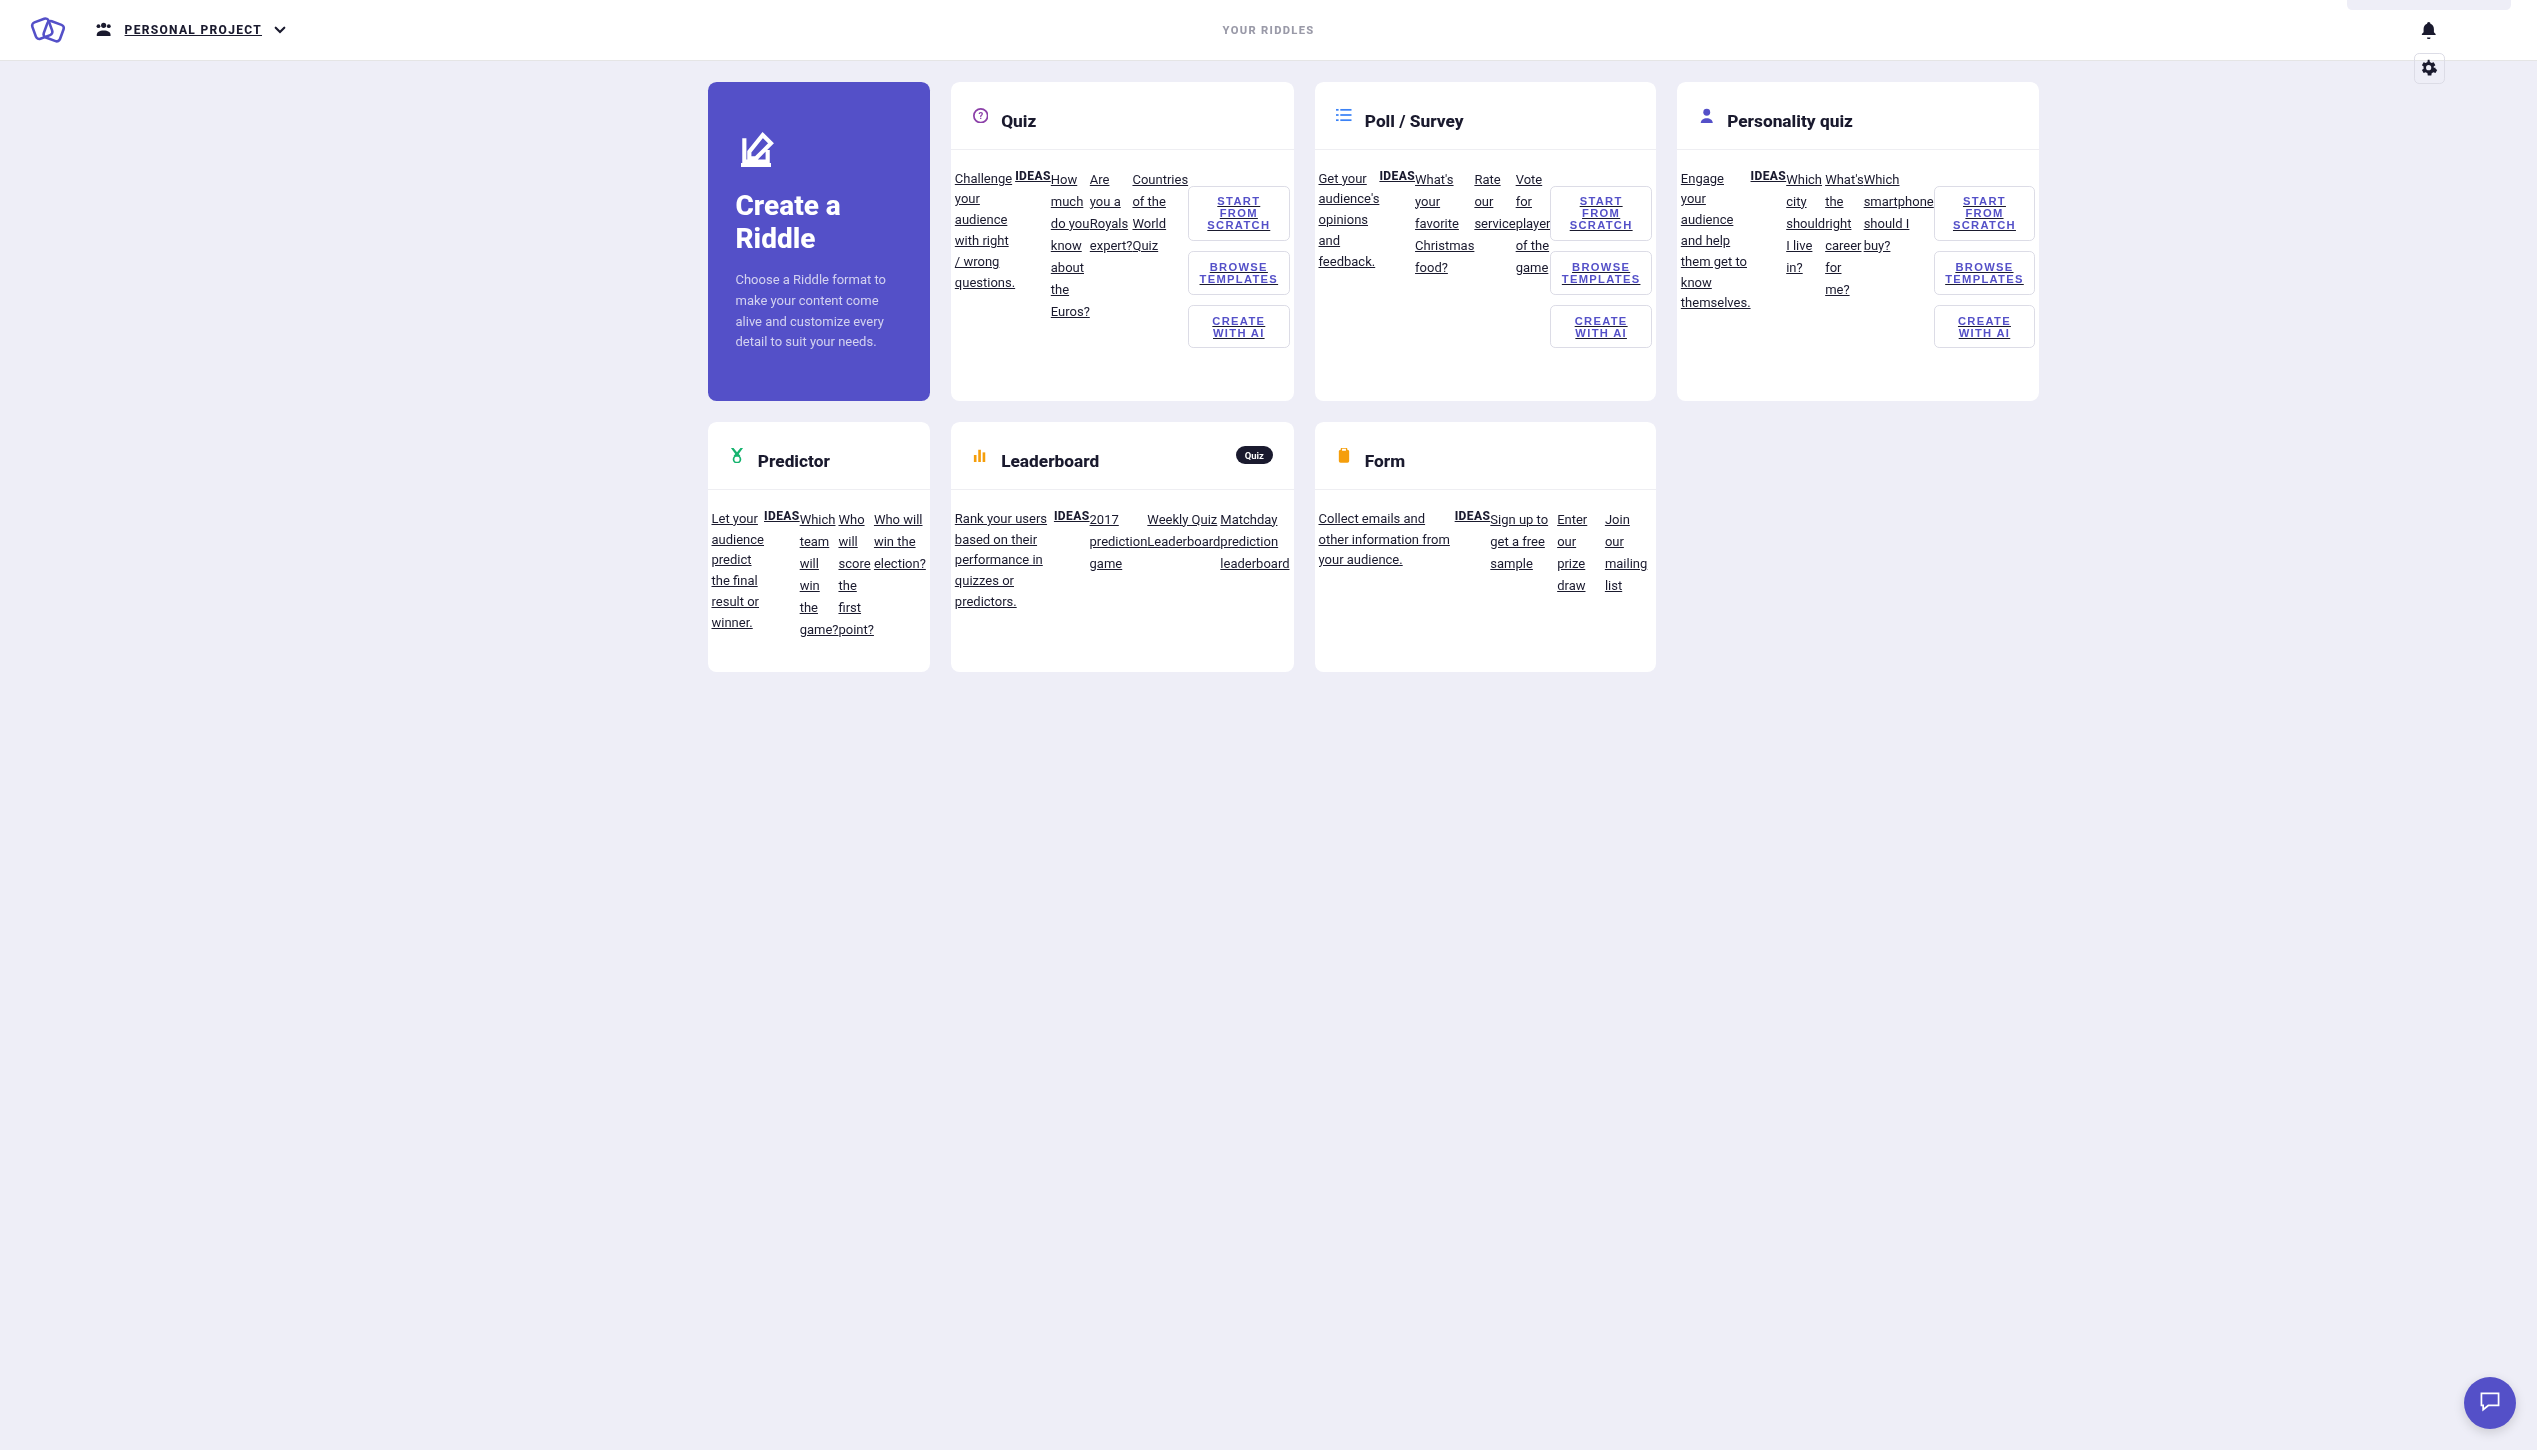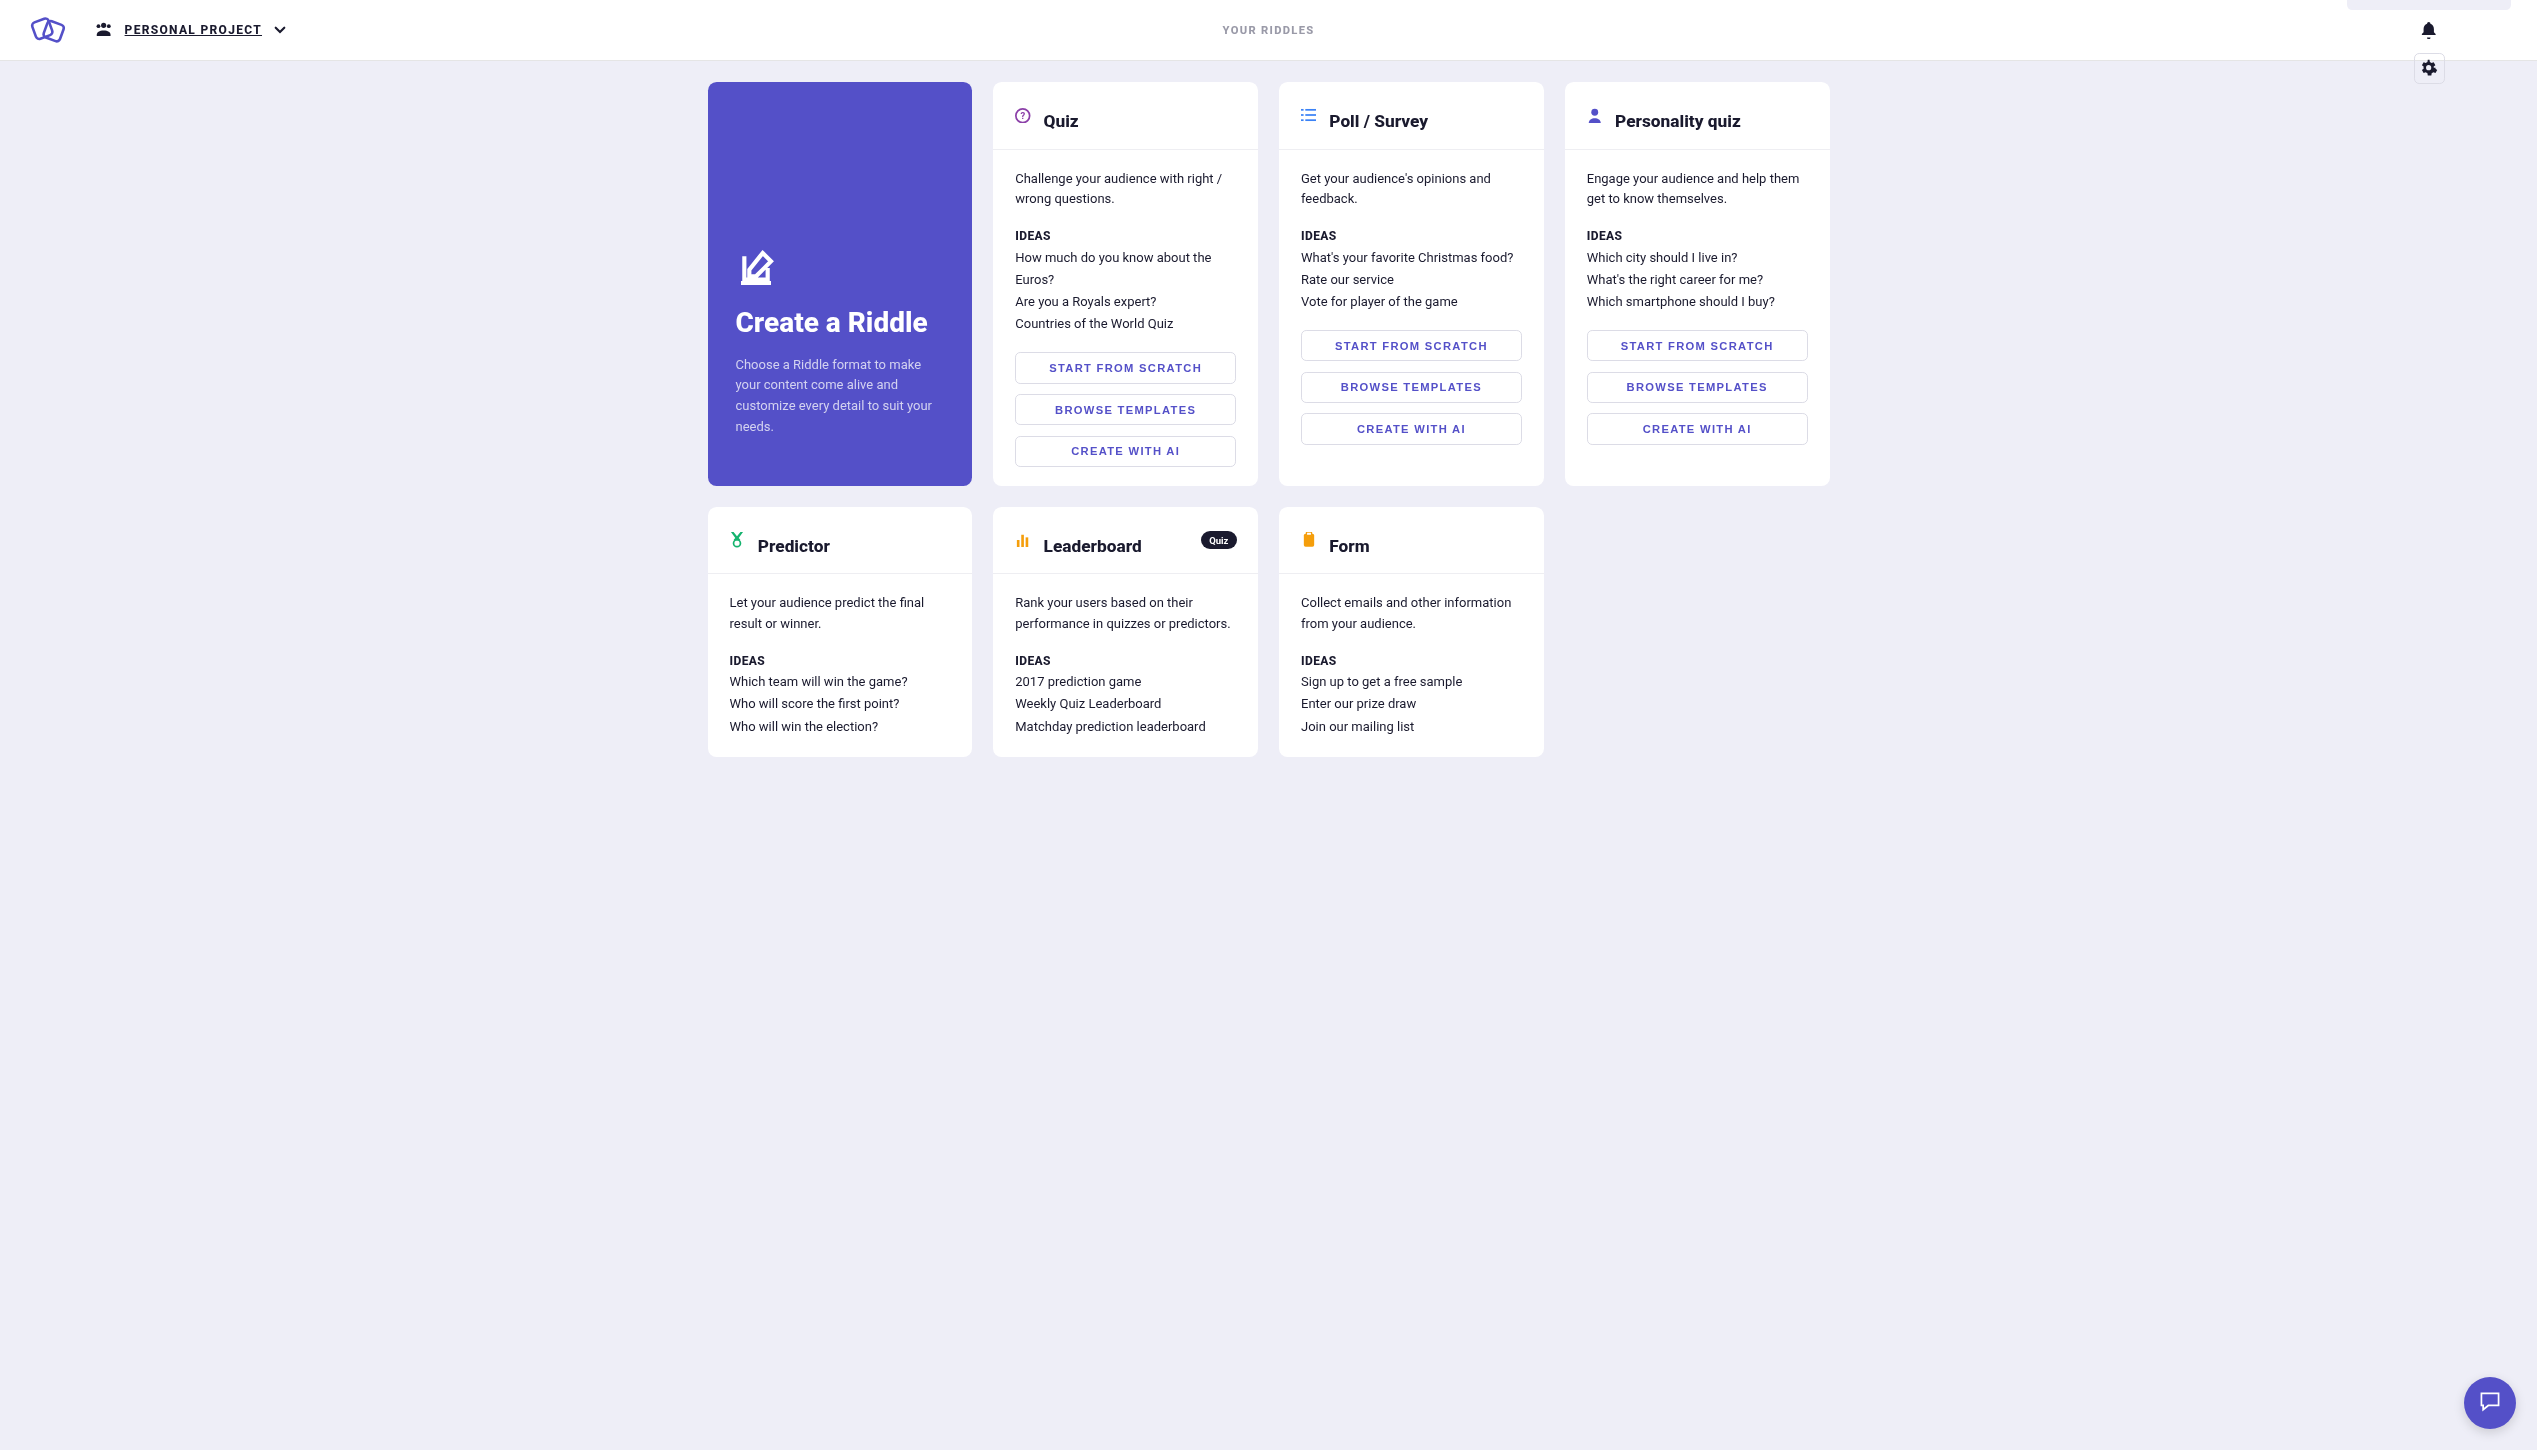--- a/index.html
+++ b/index.html
@@ -136,24 +136,25 @@
 }
 .badge {
   background: #1a1a2e;
   color: #fff;
   font-size: 9.5px;
   font-weight: 700;
   padding: 3.5px 8.6px;
   border-radius: 862px;
 }
 .card-body {
-  padding: 19px 22px;
-  display: flex;
-  flex-direction: column;
+  padding: 19px 4px;
+  display: flex;
+  flex-direction: row;
   flex: 1;
+  text-decoration: underline;
 }
 .card-desc {
   font-size: 13px;
   line-height: 1.6;
   margin-bottom: 19px;
 }
 .ideas-label {
   font-size: 12px;
   font-weight: 800;
   letter-spacing: 0.4px;

